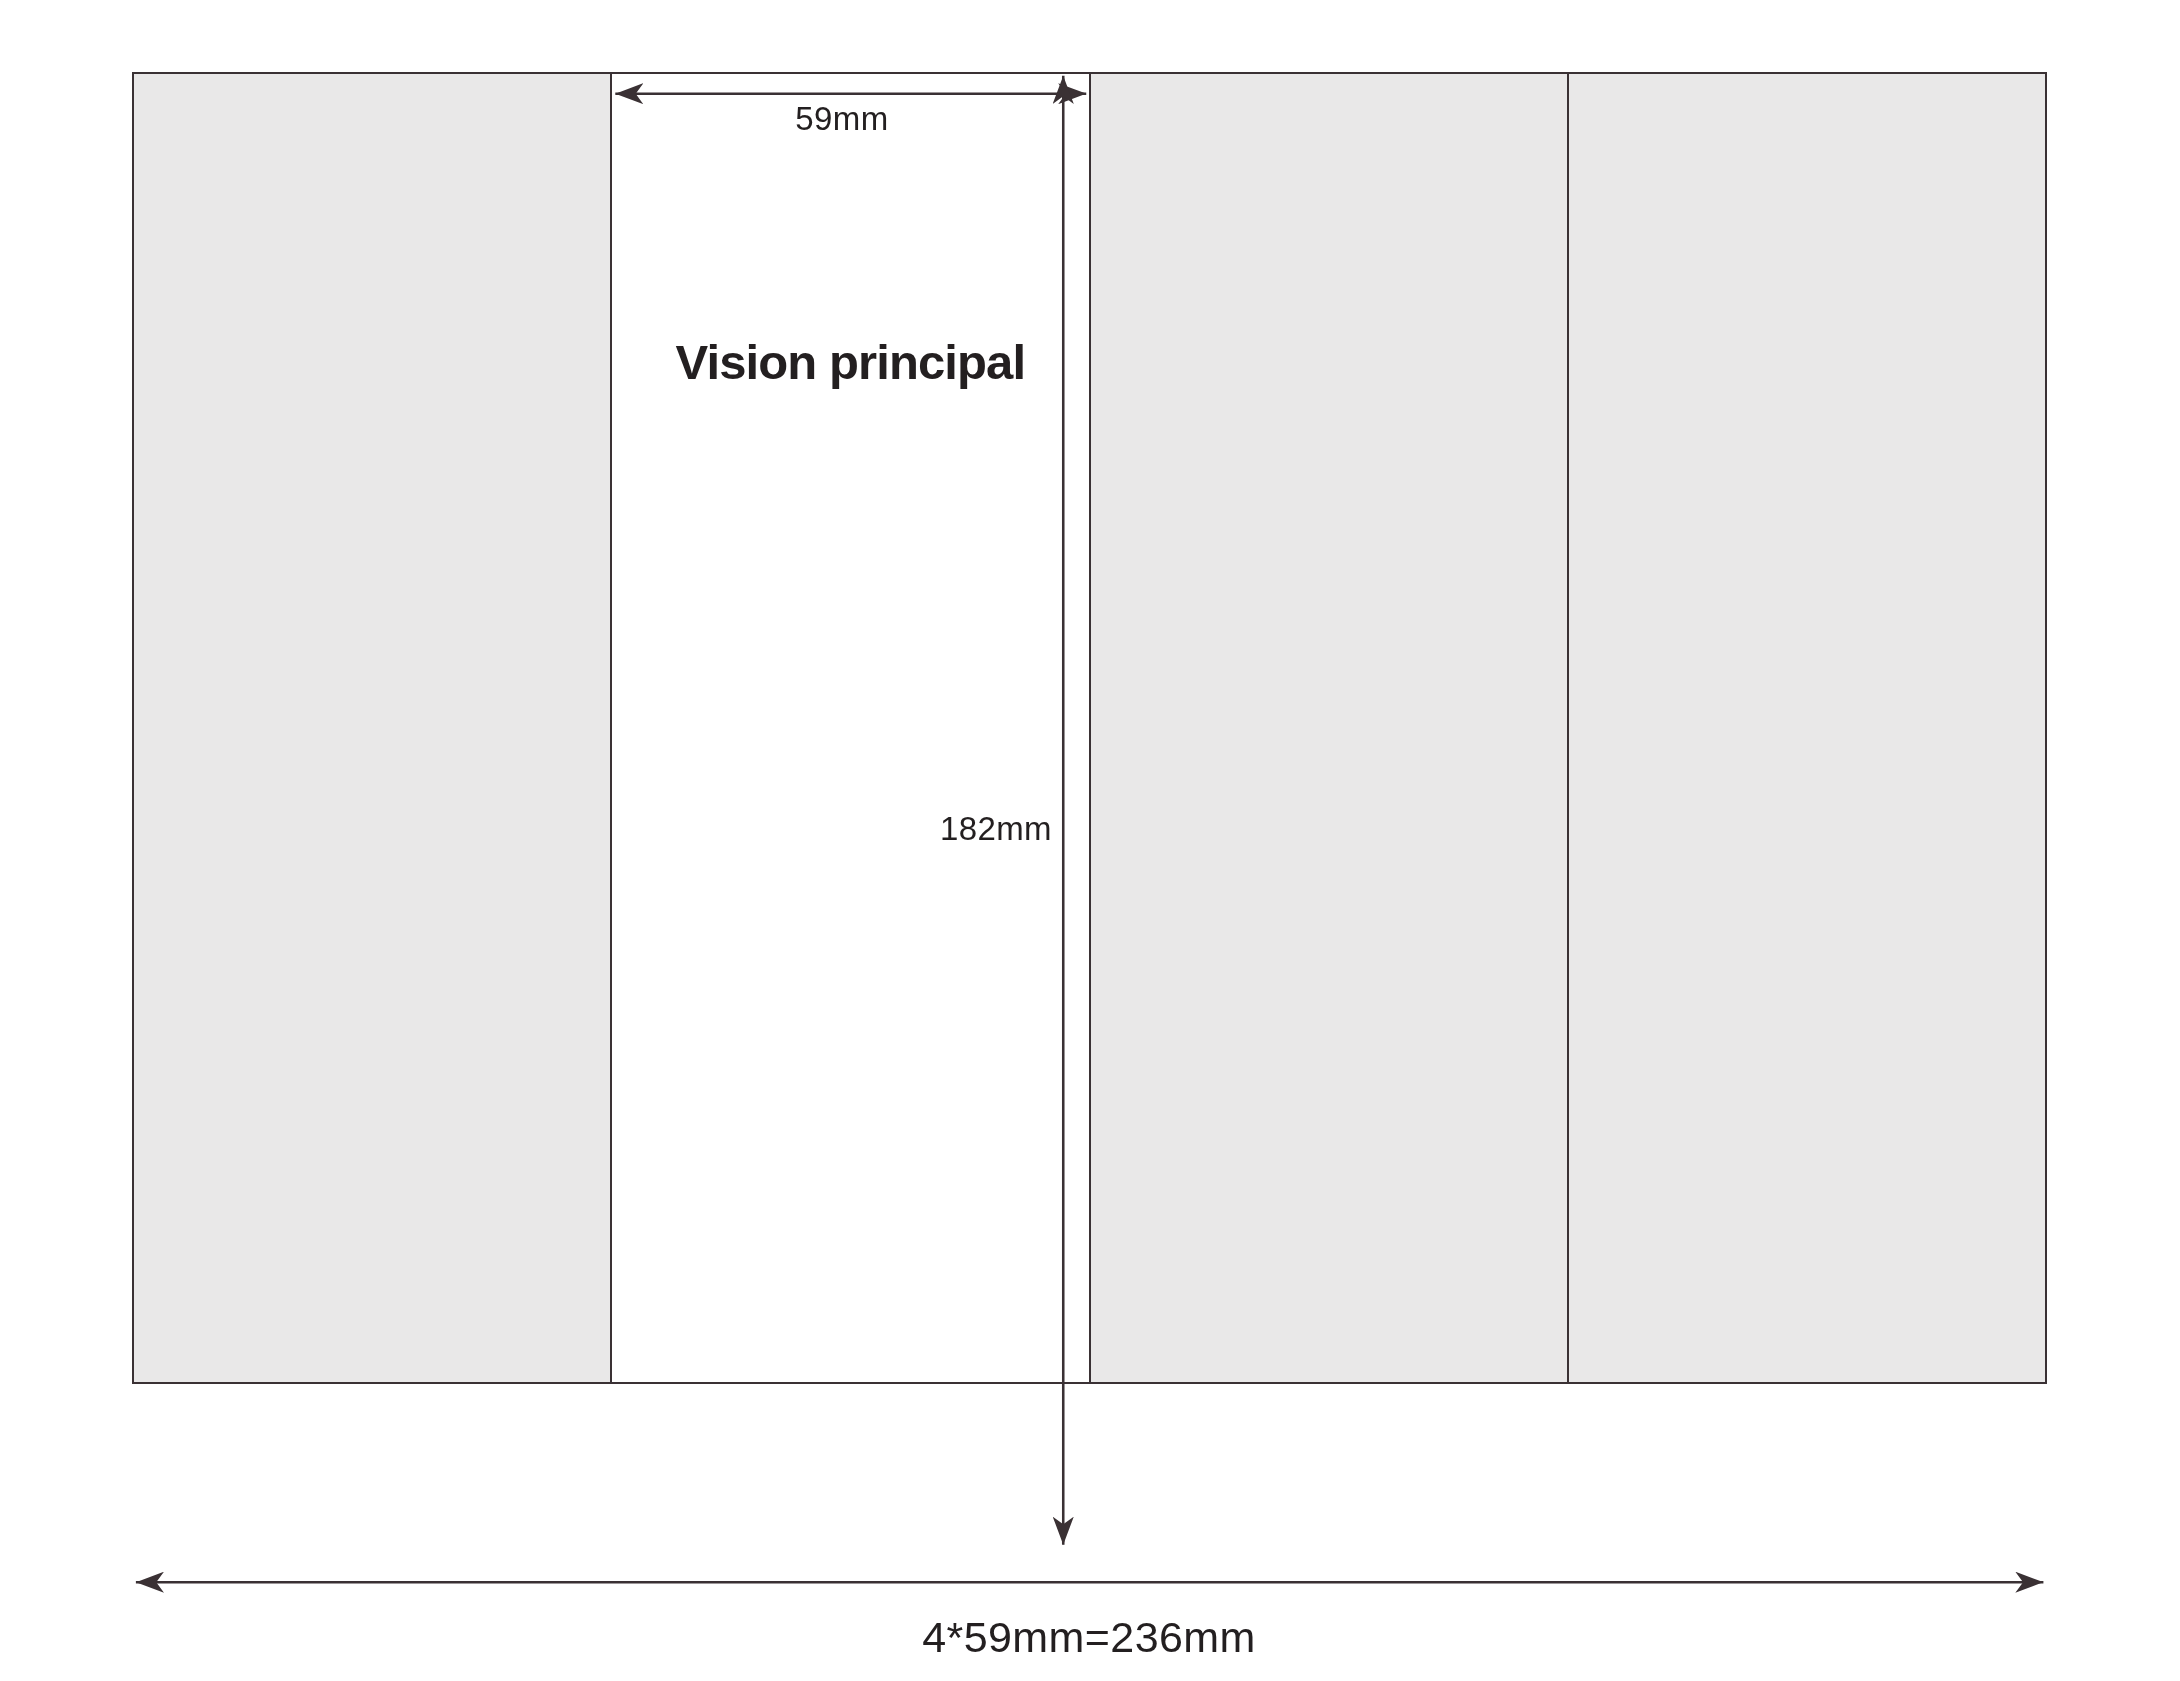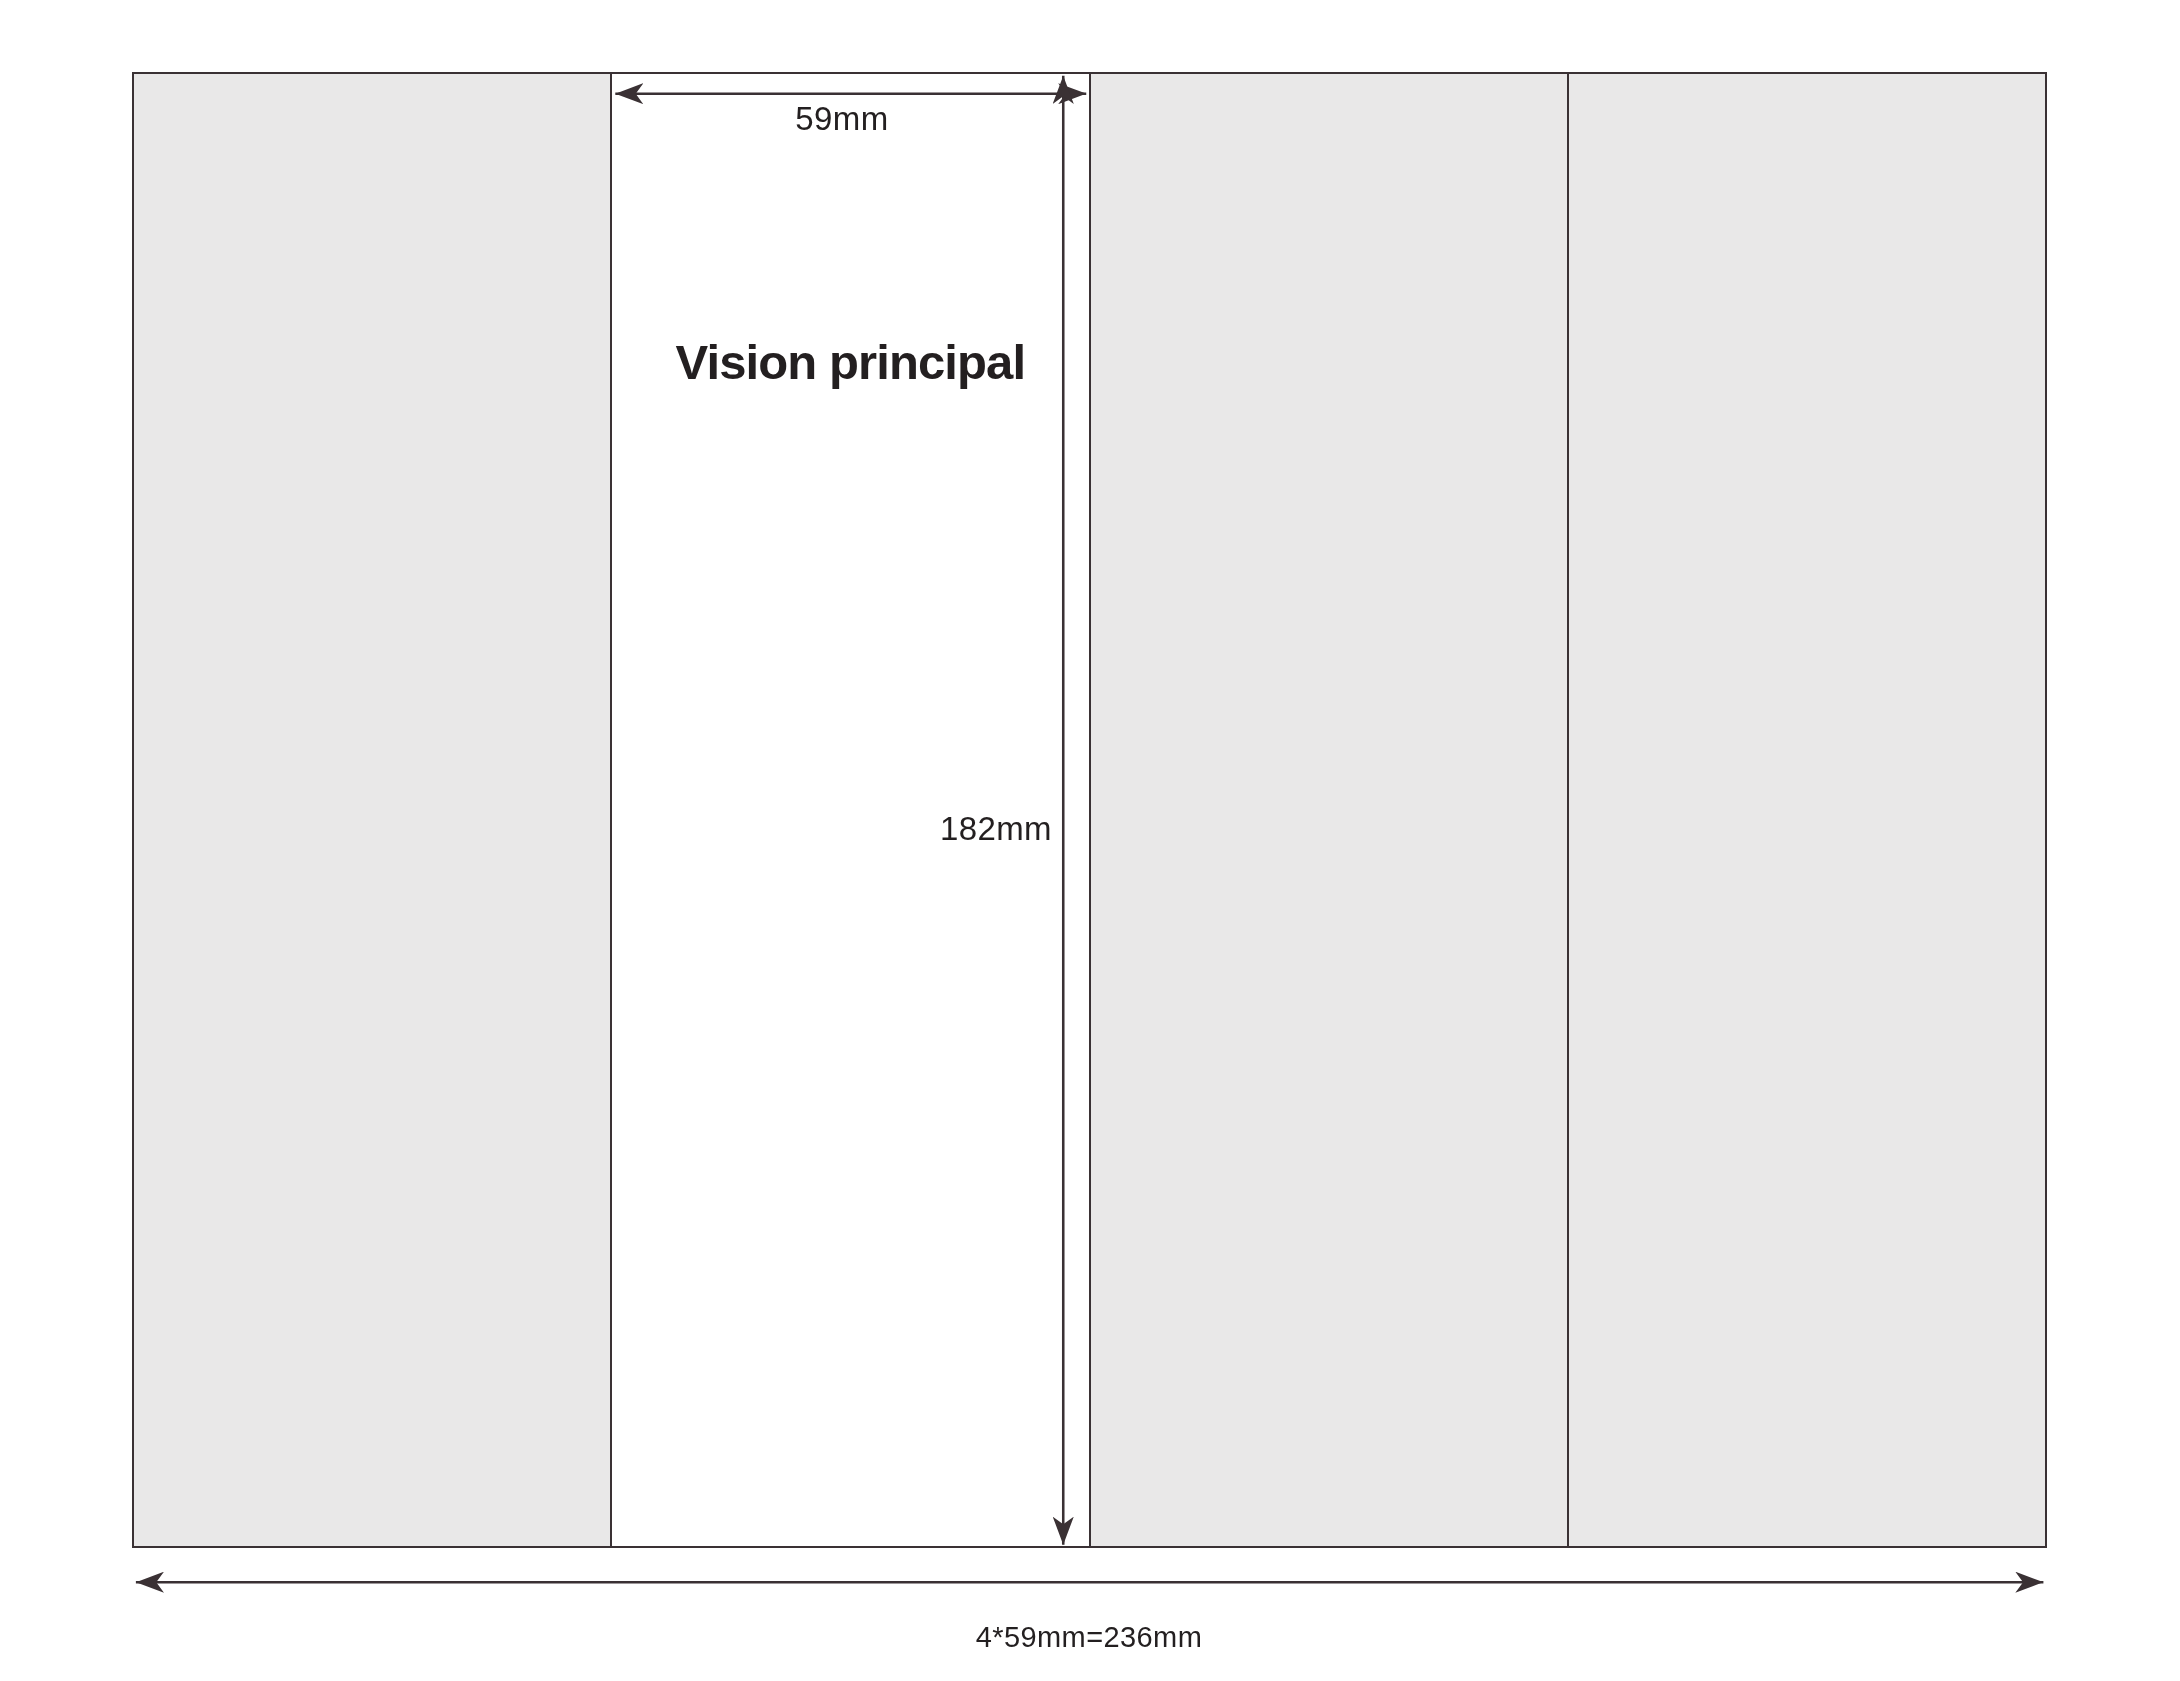--- a/index.html
+++ b/index.html
@@ -11,21 +11,21 @@
     font-family: "Liberation Sans", sans-serif;
     color: var(--text, #231f20);
     overflow: hidden;
   }
   
   .board {
     position: absolute;
     left: 132px;
     top: 72px;
     width: 1915px;
-    height: 1476px;
+    height: 1312px;
     box-sizing: border-box;
     border: 2.6px solid var(--line, #3a3134);
     background: var(--panel-gray, #e9e8e8);
     display: flex;
   }
   .panel { flex: 1 1 0; position: relative; }
   .panel + .panel { border-left: 2.6px solid var(--line, #3a3134); }
   .panel.white { background: var(--panel-white, #ffffff); }
   .panel-title {
     position: absolute;
@@ -48,21 +48,21 @@
   .dim-line { stroke: var(--line, #3a3134); stroke-width: 3; }
   .dim-label {
     position: absolute;
     font-size: 33px;
     letter-spacing: 0.4px;
     white-space: nowrap;
     color: var(--text, #231f20);
   }
   .dim-label.width  { left: 842px;  top: 119px;  transform: translate(-50%, -50%); }
   .dim-label.height { left: 1052px; top: 829px;  transform: translate(-100%, -50%); }
-  .dim-label.total  { left: 1089px; top: 1637px; transform: translate(-50%, -50%); font-size: 29px; }
+  .dim-label.total  { left: 1089px; top: 1637px; transform: translate(-50%, -50%); font-size: 43px; }
 </style>
 </head>
 <body>
 
 <div class="canvas">
 
   <div class="board">
     <div class="panel"></div>
     <div class="panel white">
       <div class="panel-title">Vision principal</div>

